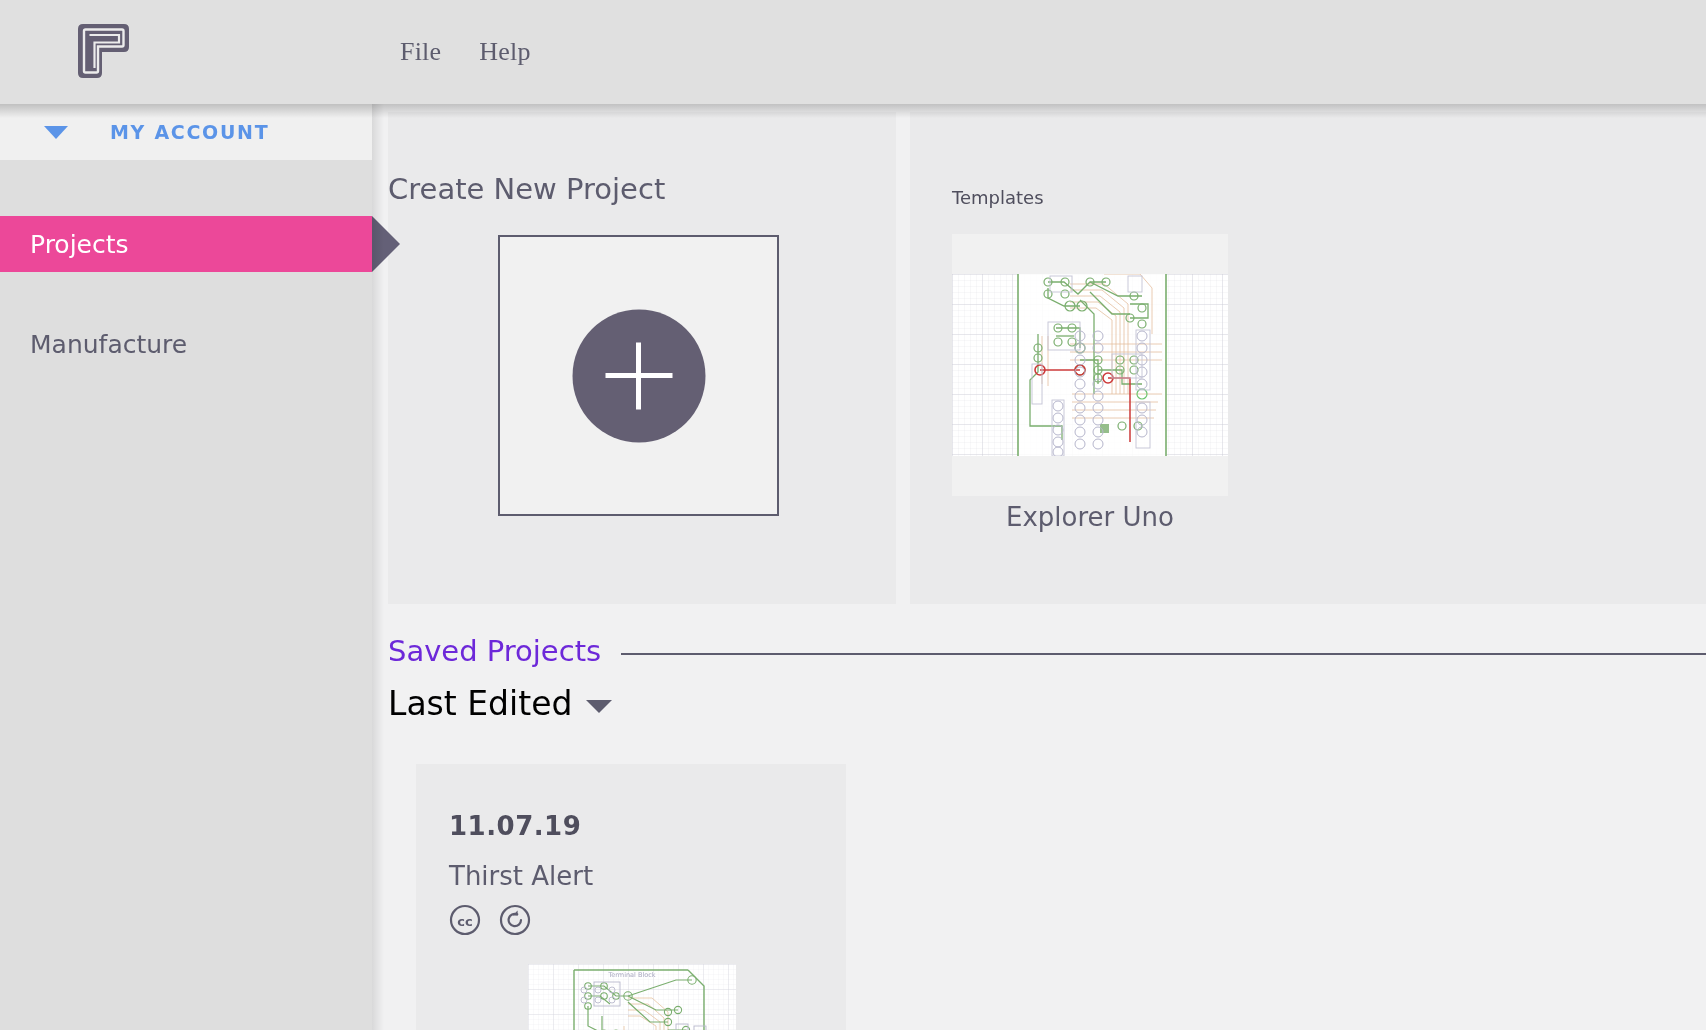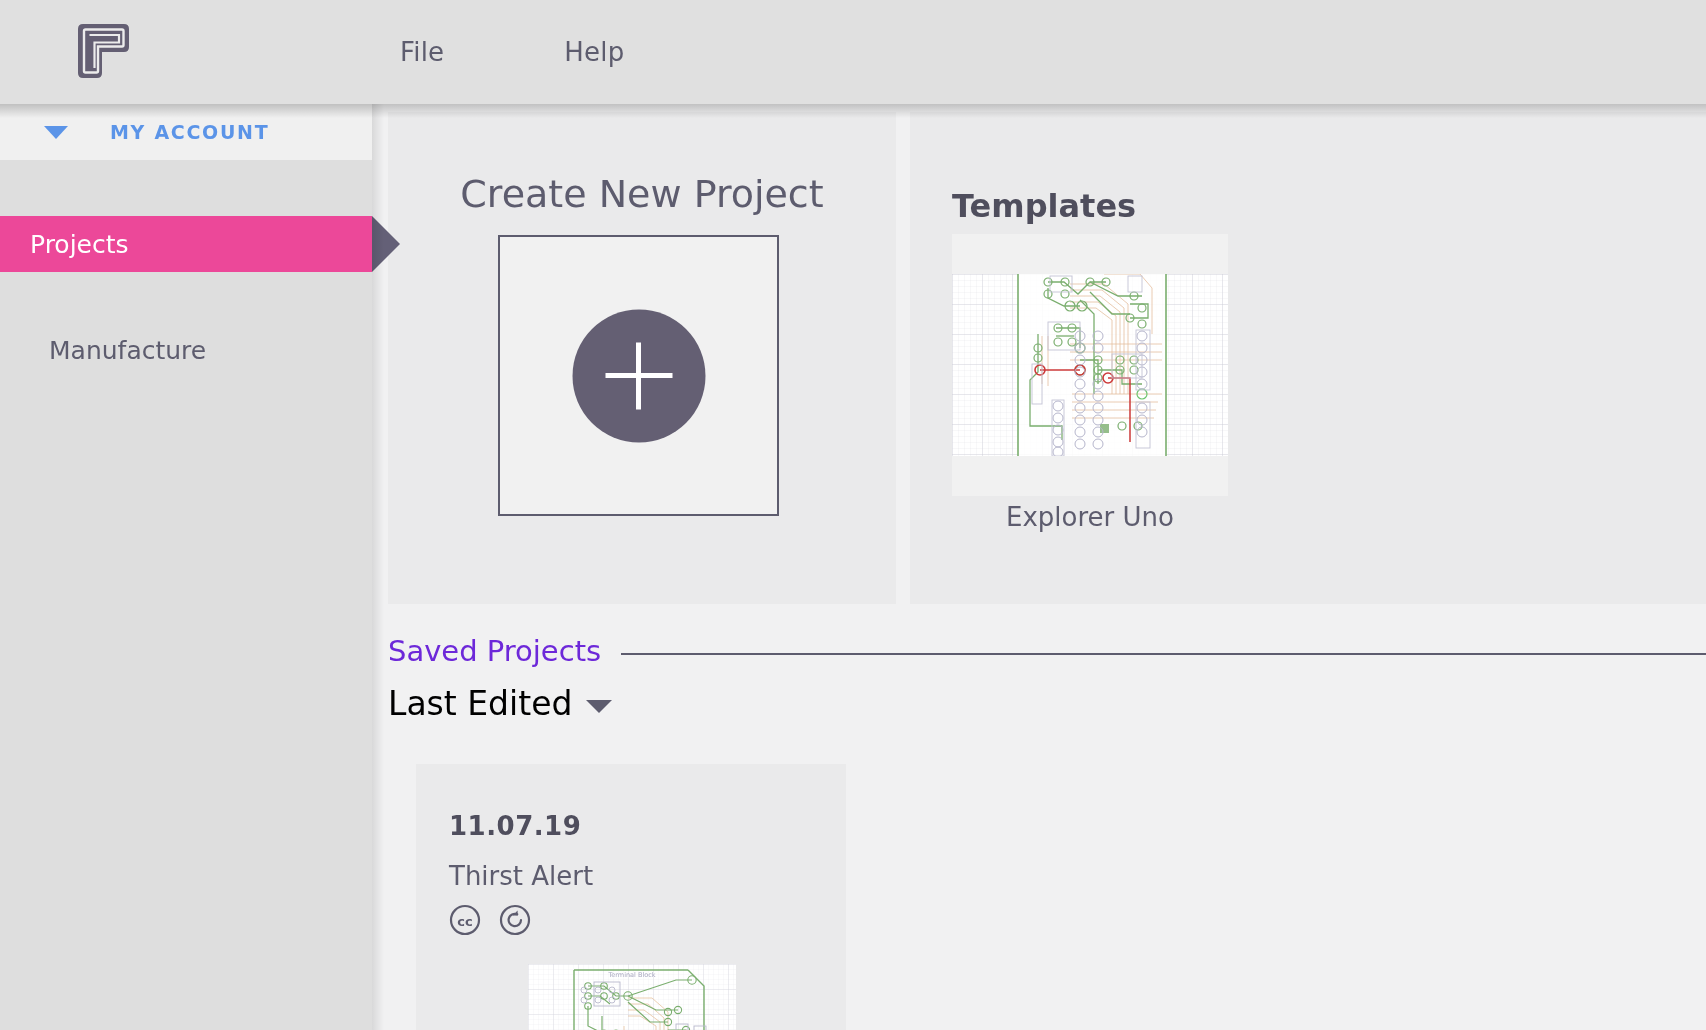--- a/index.html
+++ b/index.html
@@ -26,21 +26,21 @@
     width: 100%; height: 14px;
     background: linear-gradient(to bottom, rgba(0,0,0,0.20), rgba(0,0,0,0.0));
     pointer-events: none;
   }
   .logo-wrap {
     position: absolute; left: 68px; top: 17px;
     width: 66px; height: 66px;
   }
   .menu-items {
     position: absolute; left: 400px; top: 0;
-    height: 104px; display: flex; align-items: center; gap: 120px;
+    height: 104px; display: flex; align-items: center; gap: 38px; font-family: Liberation Serif, serif;
   }
   .menu-item {
     font-size: 26px; color: #5d5c6e; letter-spacing: .2px;
     cursor: pointer; line-height: 1;
   }
 
   
   .sidebar {
     position: absolute; left: 0; top: 104px;
     width: 372px; height: 926px;
@@ -103,21 +103,21 @@
     width: 1334px; height: 492px;
     display: flex;
   }
   .panel-new {
     position: absolute; left: 16px; top: 0;
     width: 508px; height: 492px;
     background: #eaeaeb;
   }
   .panel-new-title {
     position: absolute; top: 60px; left: 0; width: 100%;
-    text-align: center; font-size: 38px; color: #5d5c6e;
+    text-align: left; font-size: 29px; color: #5d5c6e;
   }
   .new-box {
     position: absolute; left: 110px; top: 123px;
     width: 281px; height: 281px;
     border: 2px solid #5d5c6e;
     background: #f1f1f1;
     cursor: pointer;
   }
   .plus-circle {
     position: absolute; left: 50%; top: 50%;
@@ -135,21 +135,21 @@
     top: 50%; left: 33px; height: 5px; width: 67px; transform: translateY(-50%);
   }
 
   .panel-templates {
     position: absolute; left: 538px; top: 0;
     width: 796px; height: 492px;
     background: #eaeaeb;
   }
   .templates-title {
     position: absolute; left: 42px; top: 75px;
-    font-size: 32px; font-weight: bold; color: #4f4e5d;
+    font-size: 18px; font-weight: normal; color: #4f4e5d;
   }
   .tpl-card {
     position: absolute; left: 42px; top: 122px;
     width: 276px; height: 262px;
     background: #f1f1f1;
     cursor: pointer; overflow: hidden;
   }
   .tpl-thumb-area {
     position: absolute; left: 0; top: 40px;
     width: 276px; height: 182px; overflow: hidden;
@@ -234,21 +234,21 @@
 
     <div class="account-row">
       <span class="caret-down"></span>
       <span class="account-label">MY ACCOUNT</span>
     </div>
 
     <div class="nav-item active" style="top:112px;">
       <span class="nav-label">Projects</span>
     </div>
 
-    <div class="nav-item" style="top:218px;padding-left:19px;">
+    <div class="nav-item" style="top:212px;">
       <span class="nav-label">Manufacture</span>
     </div>
   </div>
 
   <div class="main">
 
     <div class="panels-row">
 
       <div class="panel-new">
         <div class="panel-new-title">Create New Project</div>

